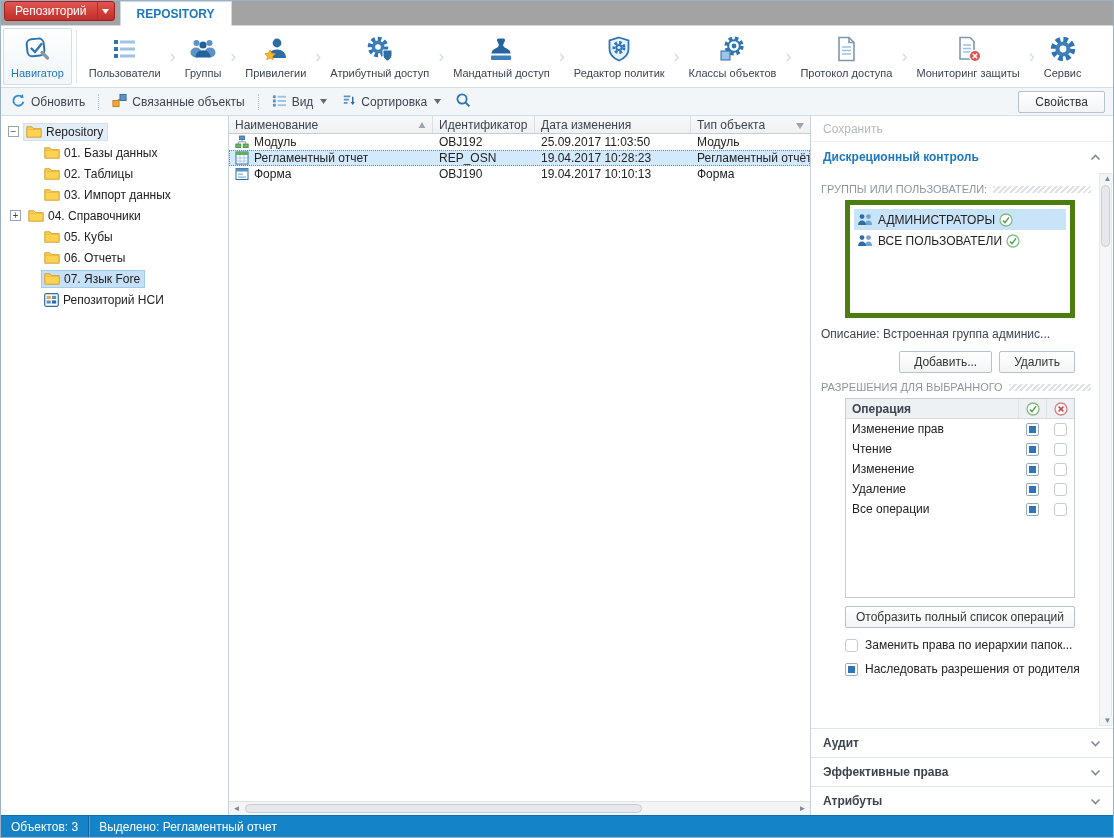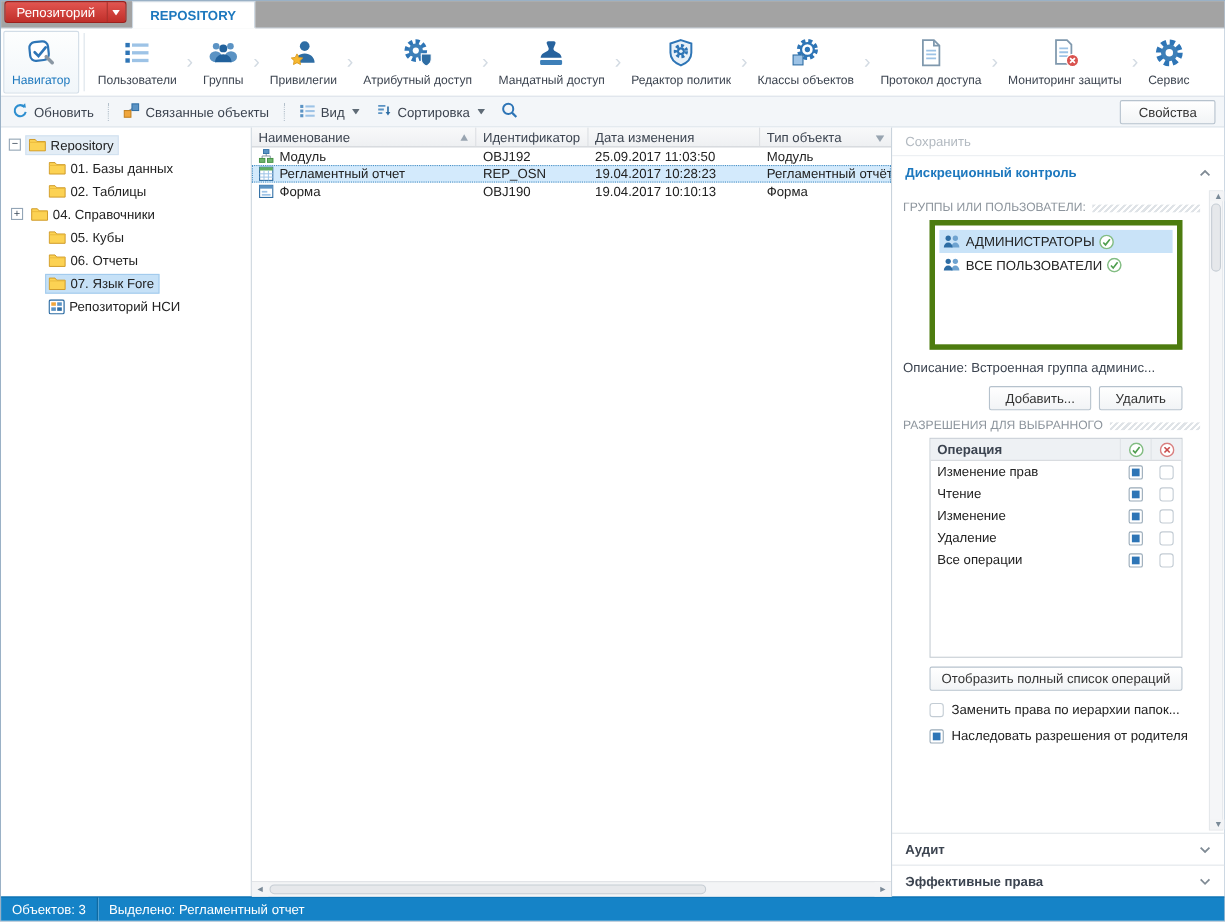--- a/index.html
+++ b/index.html
@@ -344,20 +344,30 @@
       <div class="tree-row child">
         <span class="exp-slot"></span>
         <span class="node">
           <svg width="16" height="13" viewBox="0 0 16 13">
               <path d="M.8 1.8h5.2l1.6 1.9h7.6v8.5H.8z" fill="#fcd253" stroke="#cf9b28" stroke-width=".9"></path>
               <path d="M.8 4.4h14.4" stroke="#e9b83a" stroke-width=".8"></path>
             </svg>
           <span class="tlabel">02. Таблицы</span>
         </span>
       </div>
+      <div class="tree-row child">
+        <span class="exp-slot"></span>
+        <span class="node">
+          <svg width="16" height="13" viewBox="0 0 16 13">
+              <path d="M.8 1.8h5.2l1.6 1.9h7.6v8.5H.8z" fill="#fcd253" stroke="#cf9b28" stroke-width=".9"></path>
+              <path d="M.8 4.4h14.4" stroke="#e9b83a" stroke-width=".8"></path>
+            </svg>
+          <span class="tlabel">03. Импорт данных</span>
+        </span>
+      </div>
       <div class="tree-row child" style="padding-left:9px;">
         <span class="expander">+</span>
         <span class="node">
           <svg width="16" height="13" viewBox="0 0 16 13">
               <path d="M.8 1.8h5.2l1.6 1.9h7.6v8.5H.8z" fill="#fcd253" stroke="#cf9b28" stroke-width=".9"></path>
               <path d="M.8 4.4h14.4" stroke="#e9b83a" stroke-width=".8"></path>
             </svg>
           <span class="tlabel">04. Справочники</span>
         </span>
       </div>
@@ -655,20 +665,28 @@
         </span>
       </div>
       <div class="sect">
         <span>Эффективные права</span>
         <span>
           <svg width="11" height="7" viewBox="0 0 11 7">
               <path d="M1.5 1.5L5.5 5.5 9.5 1.5" fill="none" stroke="#7f8a94" stroke-width="1.6"></path>
             </svg>
         </span>
       </div>
+      <div class="sect">
+        <span>Атрибуты</span>
+        <span>
+          <svg width="11" height="7" viewBox="0 0 11 7">
+              <path d="M1.5 1.5L5.5 5.5 9.5 1.5" fill="none" stroke="#7f8a94" stroke-width="1.6"></path>
+            </svg>
+        </span>
+      </div>
     </div>
   </div>
 
   <div class="statusbar">
     <span class="item">Объектов: 3</span>
     <span class="status-sep"></span>
     <span class="item">Выделено: Регламентный отчет</span>
   </div>
 
 </div>

